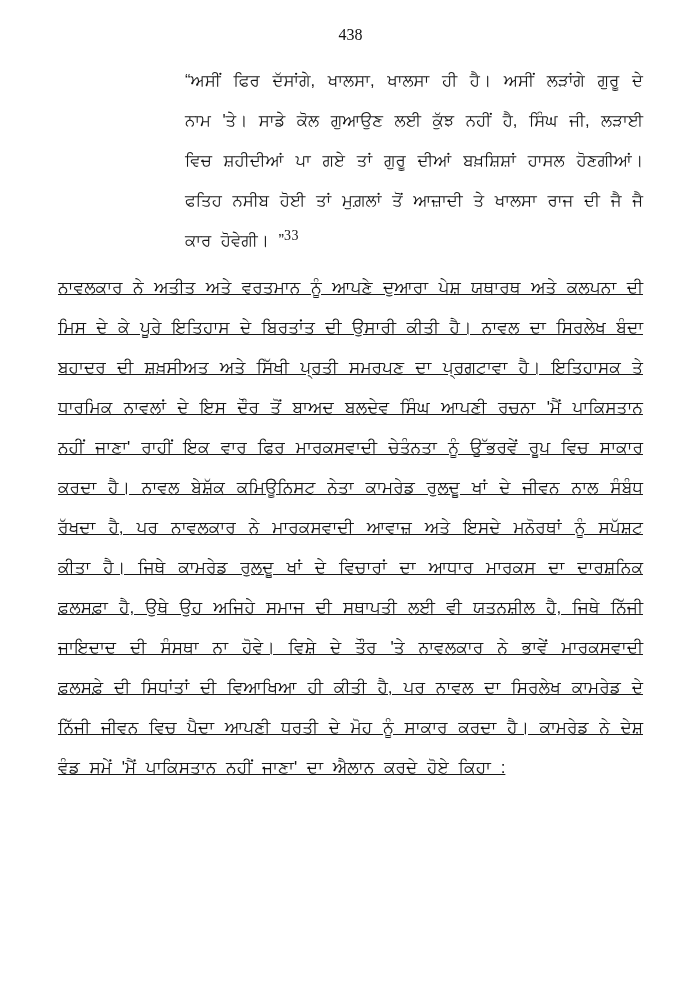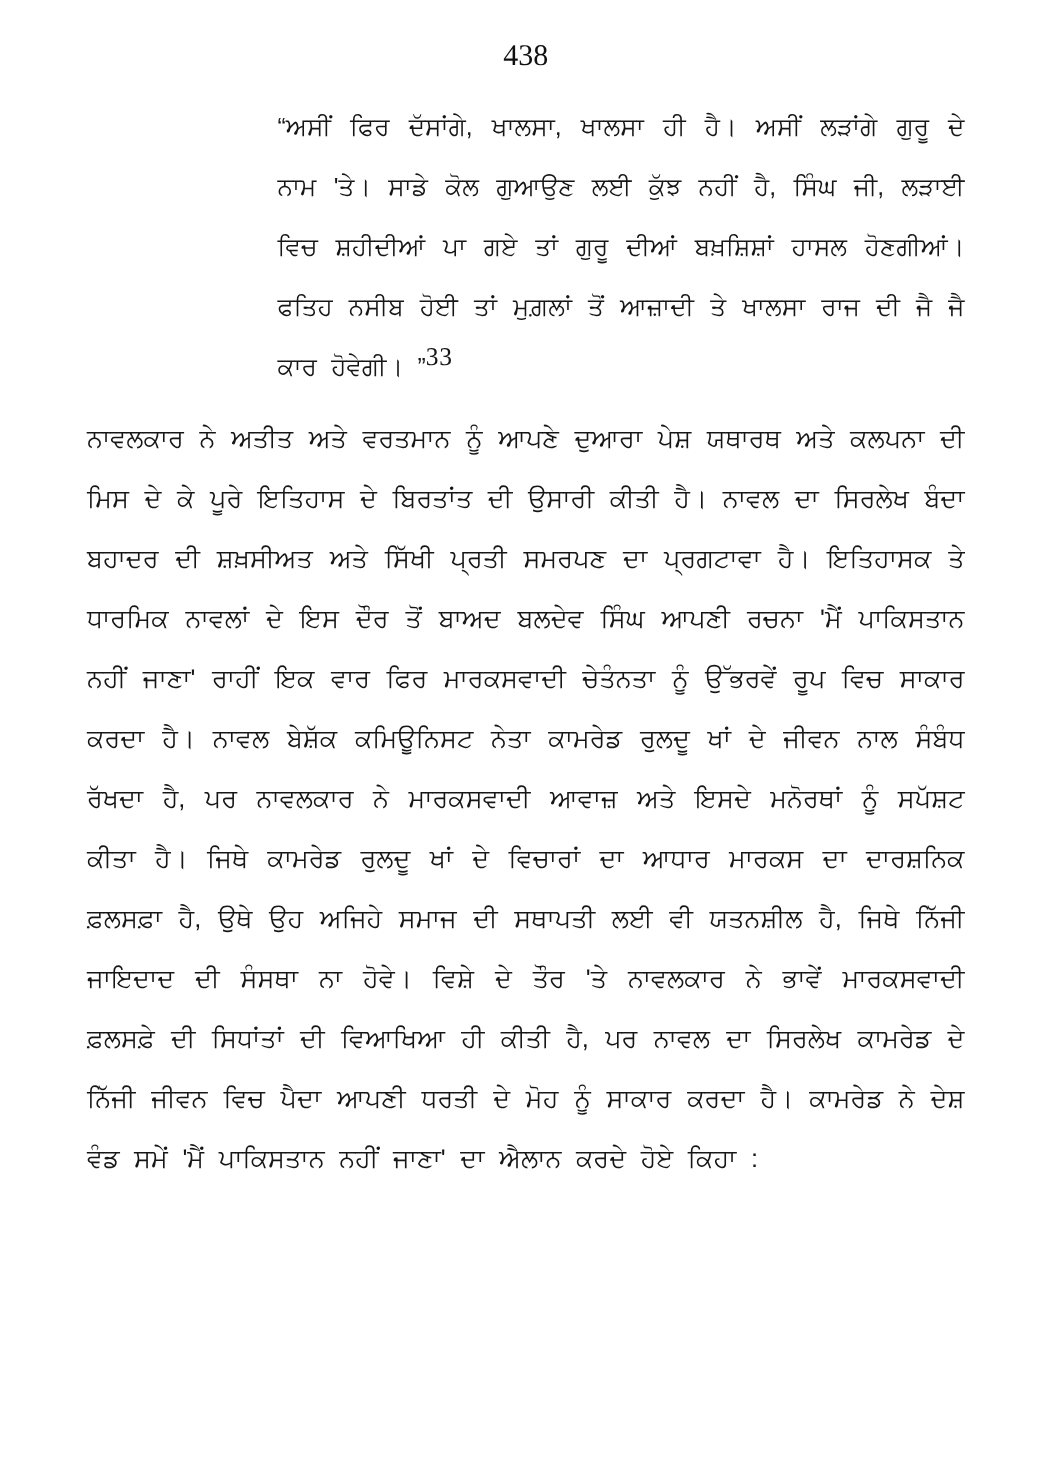--- a/index.html
+++ b/index.html
@@ -14,21 +14,21 @@
     box-sizing: border-box;
     background: #ffffff;
     color: #1a1a1a;
     padding: 26px 57px 0 58px;
     font-family: "Liberation Sans", "DejaVu Sans", sans-serif;
     overflow: hidden;
   }
   .page-number {
     text-align: center;
     font-family: "Liberation Serif", "DejaVu Serif", serif;
-    font-size: 20px;
+    font-size: 16px;
     color: #111111;
     margin-bottom: 16px;
   }
   .blockquote {
     margin-left: 127px;
     font-size: 16.5px;
     line-height: 40px;
     text-align: justify;
     word-spacing: 5px;
     color: #161616;
@@ -36,27 +36,28 @@
   .blockquote.top {
     margin-bottom: 8px;
   }
   .body-paragraph {
     margin: 0;
     font-size: 17px;
     line-height: 40px;
     text-align: justify;
     word-spacing: 5px;
     color: #161616;
+    text-decoration: underline;
   }
   .blockquote.bottom {
     margin-top: 8px;
   }
   sup.footnote {
     font-family: "Liberation Serif", "DejaVu Serif", serif;
-    font-size: 17px;
+    font-size: 14px;
     line-height: 0;
     vertical-align: super;
     letter-spacing: 0.5px;
   }
 </style>
 </head>
 <body>
 
 <div class="page">
 

